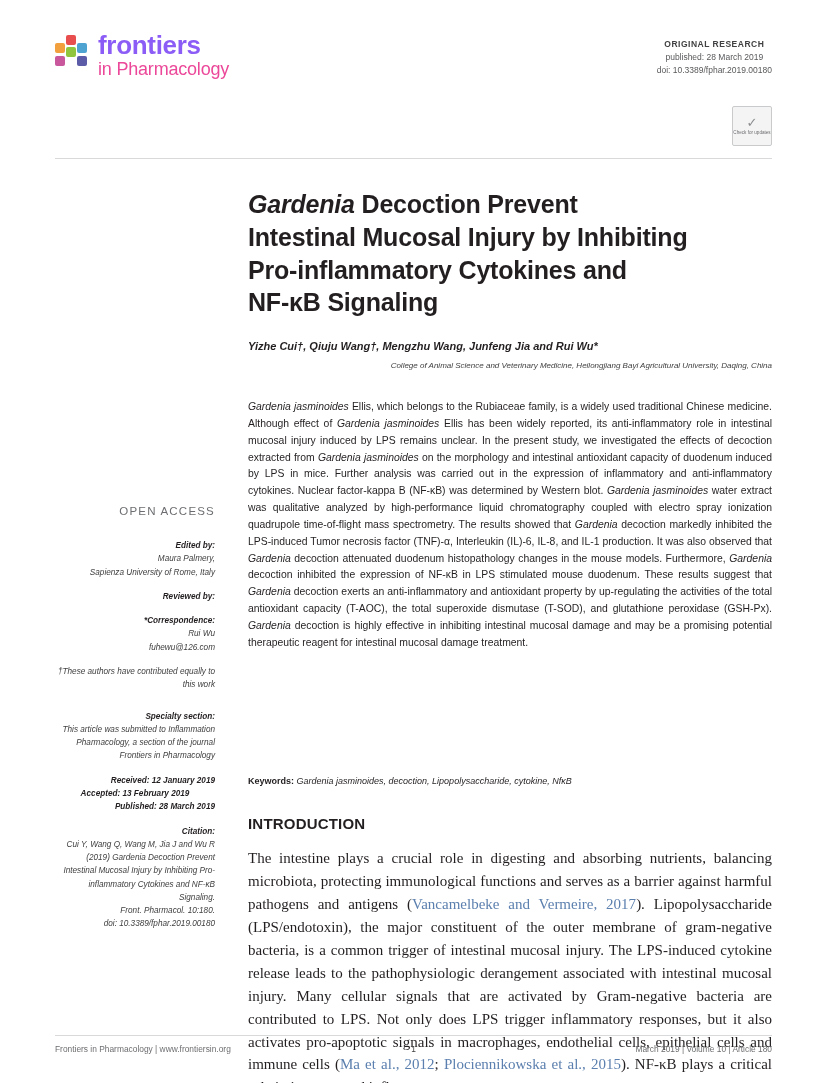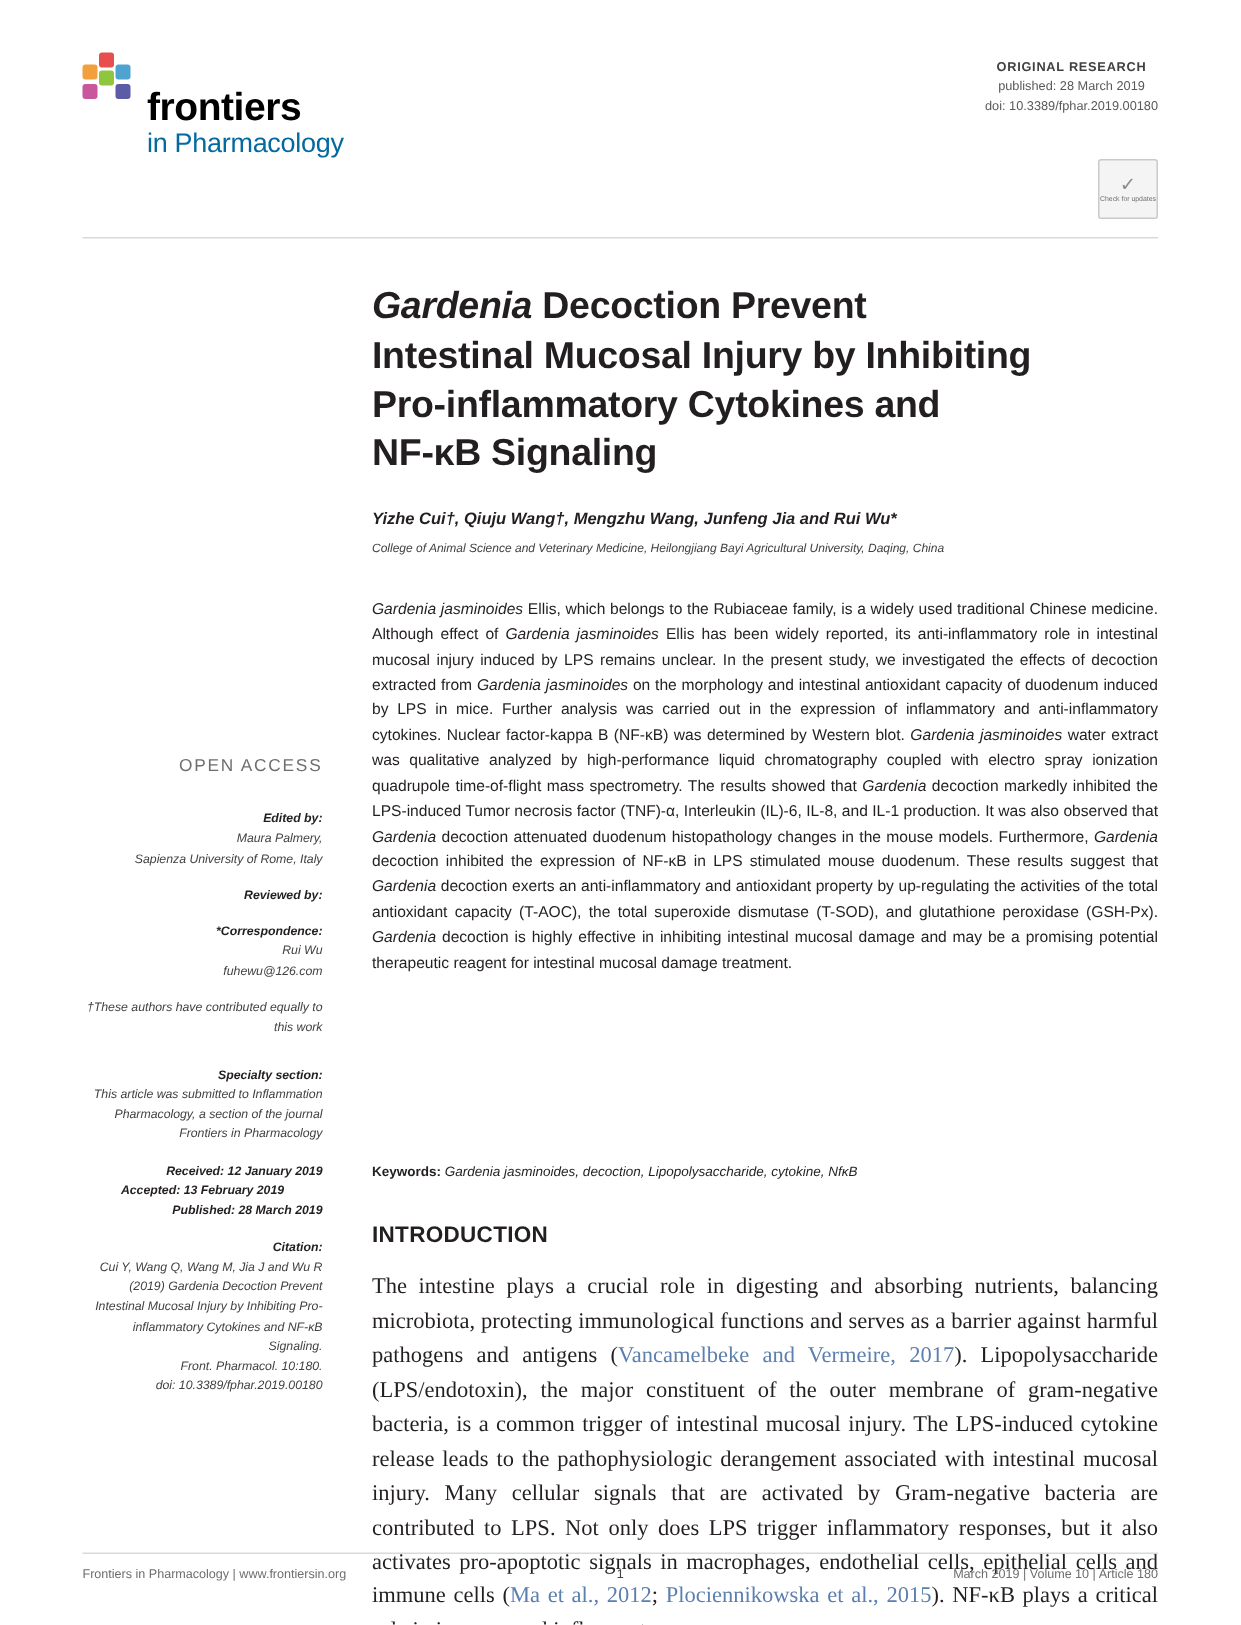--- a/index.html
+++ b/index.html
@@ -49,27 +49,26 @@
     width: 10px;
     height: 10px;
     border-radius: 2px;
   }
   .logo-text {
     line-height: 1.04;
   }
   .logo-text .l1 {
     font-size: 26px;
     font-weight: bold;
-    color: #000000;
+    color: #8b5cf6;
     letter-spacing: -0.3px;
-    margin-top: 26px;
   }
   .logo-text .l2 {
     font-size: 18px;
-    color: #0369a1;
+    color: #ec4899;
     letter-spacing: -0.2px;
     margin-top: 1px;
   }
   .header-right {
     position: absolute;
     right: 0;
     top: 6px;
     text-align: center;
     font-size: 8.5px;
     color: #58595b;
@@ -141,20 +140,21 @@
   }
   .affil {
     position: absolute;
     left: 248px;
     right: 55px;
     top: 360px;
     font-size: 8px;
     font-style: italic;
     color: #414042;
     line-height: 1.5;
+    text-align: right;
   }
 
   
   .abstract {
     position: absolute;
     left: 248px;
     right: 55px;
     top: 399px;
     font-size: 10.4px;
     line-height: 1.62;

